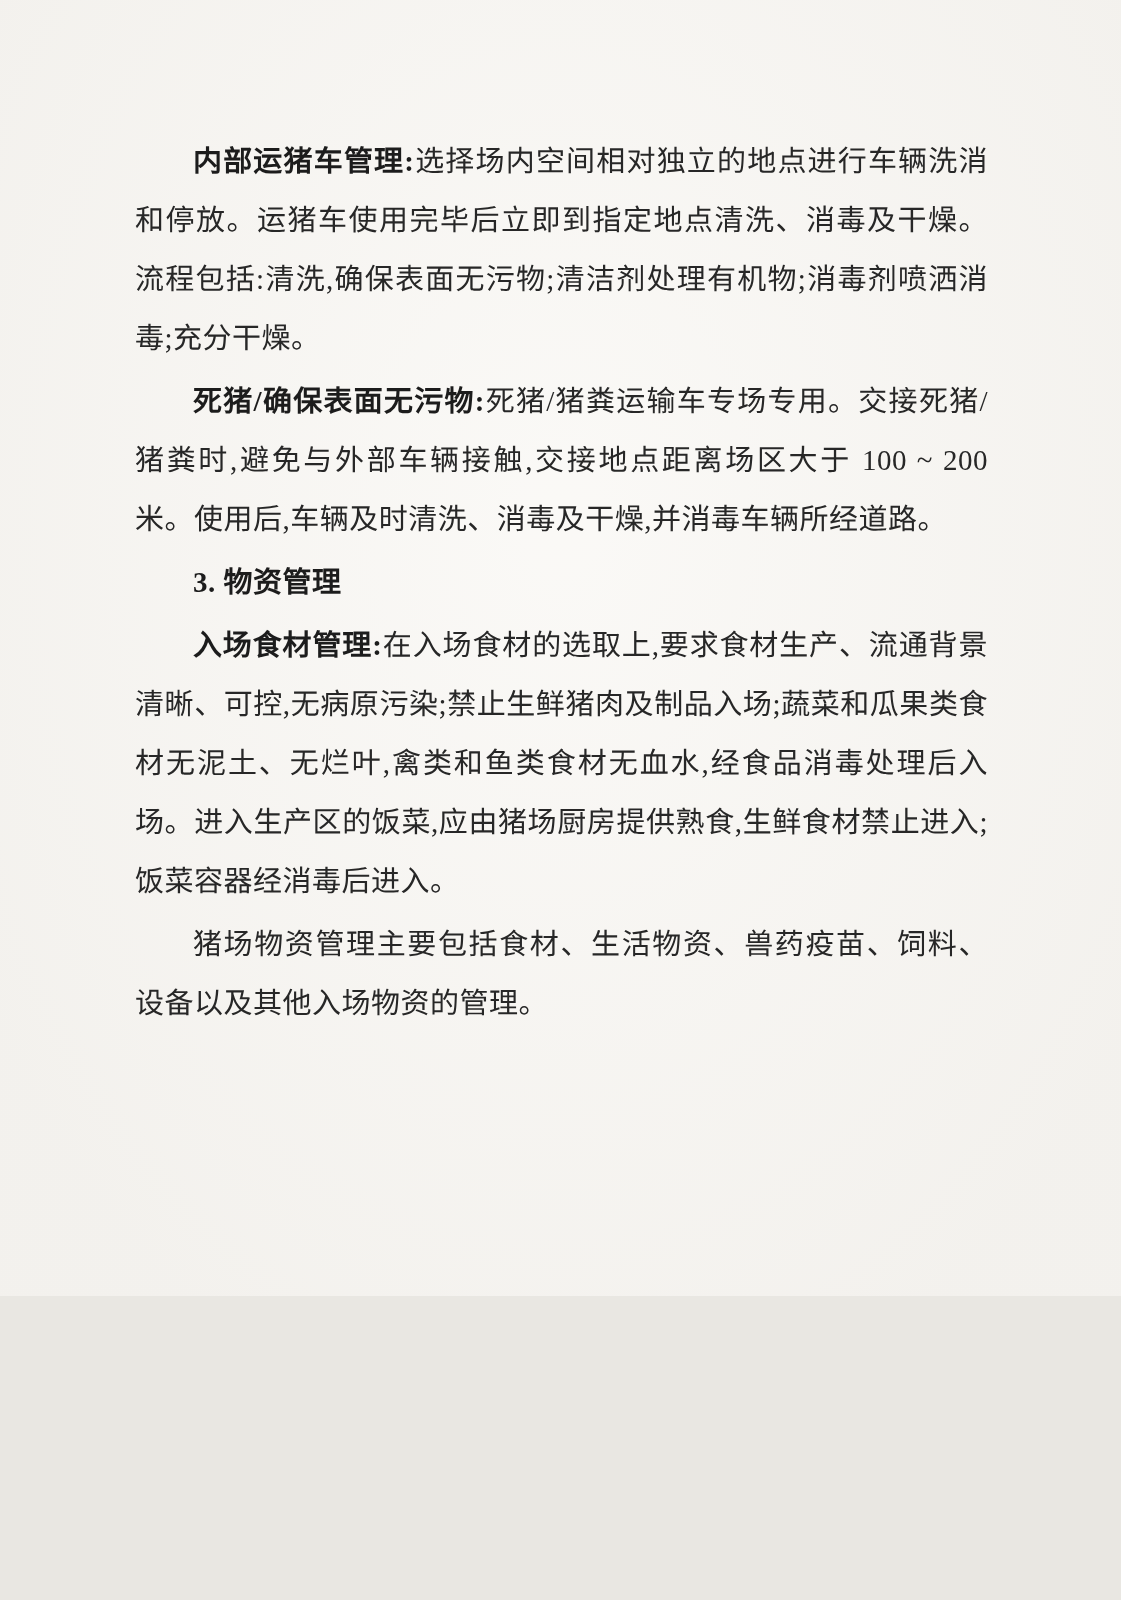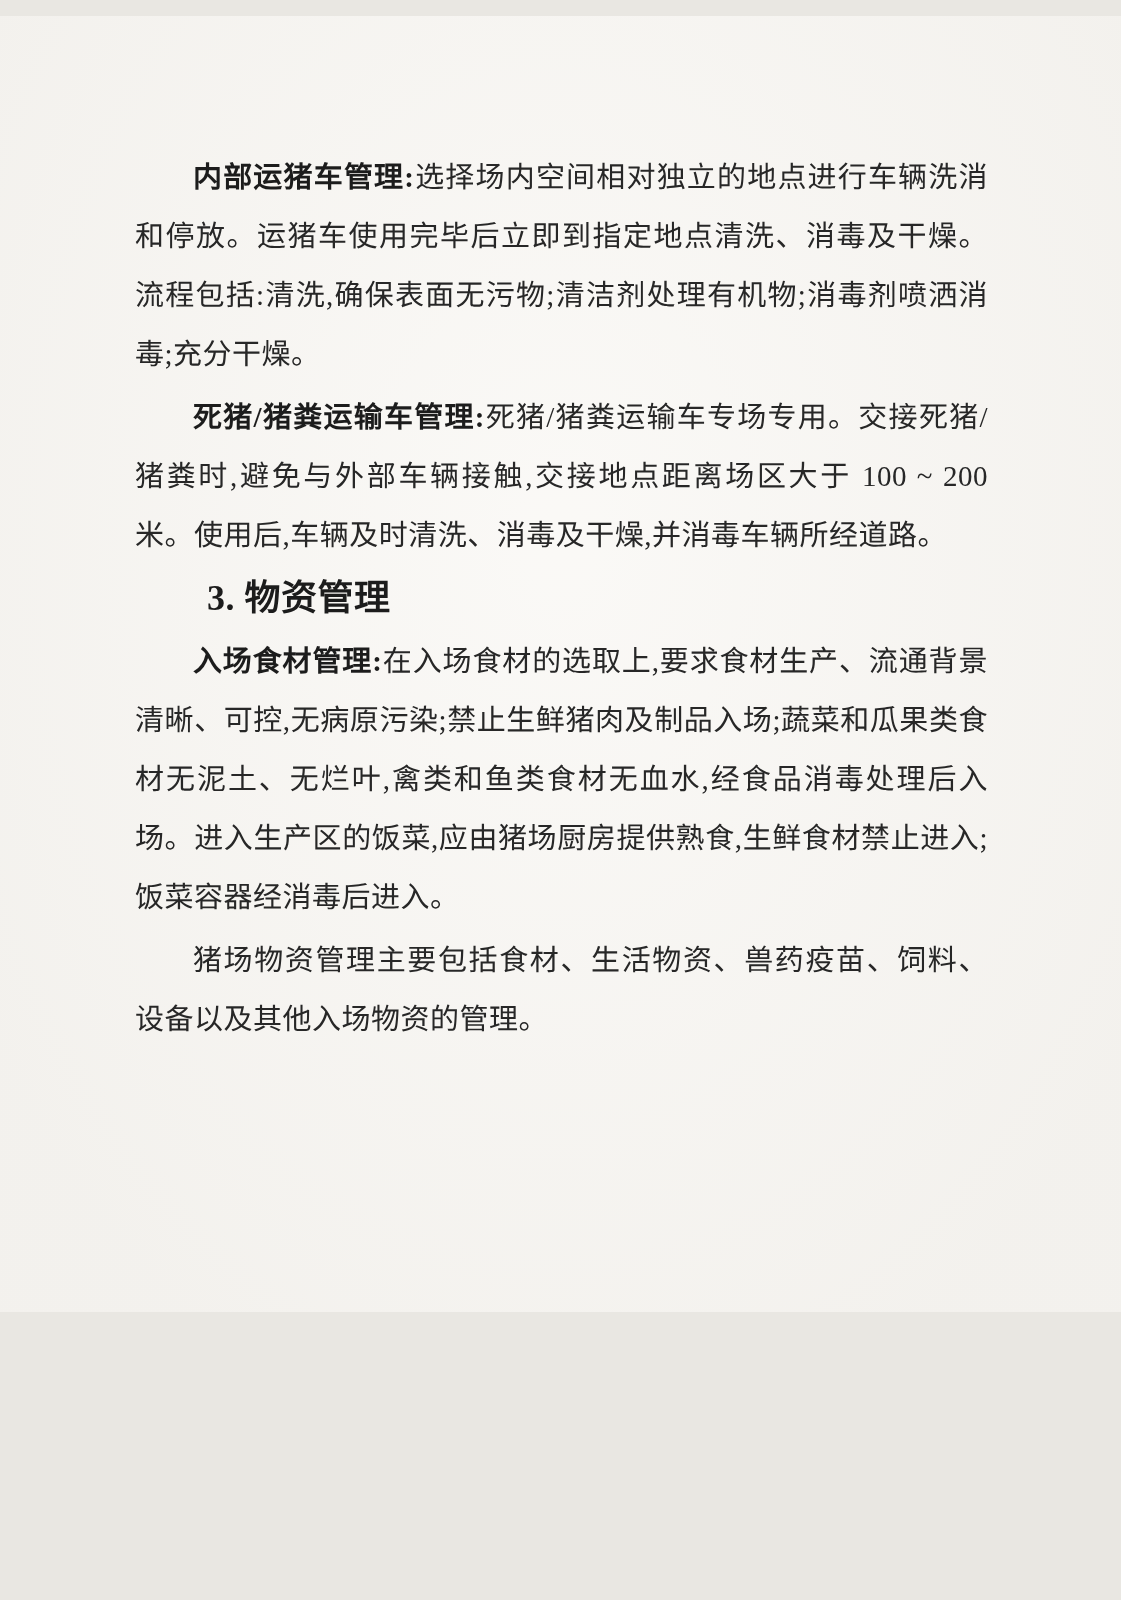--- a/index.html
+++ b/index.html
@@ -5,21 +5,21 @@
   html, body {
     margin: 0;
     padding: 0;
     background: #e9e7e2;
     font-family: "Liberation Serif", "DejaVu Serif", serif;
   }
   .page {
     position: relative;
     width: 1121px;
     height: 1296px;
-    margin: 16px auto;
+    margin: 0 auto;
     background:
       radial-gradient(ellipse at 50% 40%, rgba(255,255,255,0.35), rgba(0,0,0,0.02) 85%),
       #f8f6f2;
     overflow: hidden;
     color: #262626;
   }
   .content {
     position: absolute;
     left: 135px;
     top: 132px;
@@ -35,21 +35,21 @@
     letter-spacing: 0.5px;
     word-break: break-all;
     color: #272727;
   }
   .para .lead {
     font-weight: bold;
     color: #1c1c1c;
   }
   .section-heading {
     margin: 0 0 4px 0;
-    font-size: 36px;
+    font-size: 29px;
     line-height: 59px;
     font-weight: bold;
     text-indent: 2em;
     letter-spacing: 0.5px;
     color: #1c1c1c;
   }
   .page-footer {
     position: absolute;
     left: 858px;
     top: 1388px;
@@ -61,21 +61,21 @@
   }
 </style>
 </head>
 <body>
 
 <div class="page">
   <div class="content">
 
     <p class="para"><span class="lead">内部运猪车管理:</span><span>选择场内空间相对独立的地点进行车辆洗消和停放。运猪车使用完毕后立即到指定地点清洗、消毒及干燥。流程包括:清洗,确保表面无污物;清洁剂处理有机物;消毒剂喷洒消毒;充分干燥。</span></p>
 
-    <p class="para"><span class="lead">死猪/猪粪运输车管理:</span><span>死猪/猪粪运输车专场专用。交接死猪/猪粪时,避免与外部车辆接触,交接地点距离场区大于 100 ~ 200 米。使用后,车辆及时清洗、消毒及干燥,并消毒车辆所经道路。</span></p>
+    <p class="para"><span class="lead">死猪/确保表面无污物:</span><span>死猪/猪粪运输车专场专用。交接死猪/猪粪时,避免与外部车辆接触,交接地点距离场区大于 100 ~ 200 米。使用后,车辆及时清洗、消毒及干燥,并消毒车辆所经道路。</span></p>
 
     <h3 class="section-heading">3. 物资管理</h3>
 
     <p class="para"><span class="lead">入场食材管理:</span><span>在入场食材的选取上,要求食材生产、流通背景清晰、可控,无病原污染;禁止生鲜猪肉及制品入场;蔬菜和瓜果类食材无泥土、无烂叶,禽类和鱼类食材无血水,经食品消毒处理后入场。进入生产区的饭菜,应由猪场厨房提供熟食,生鲜食材禁止进入;饭菜容器经消毒后进入。</span></p>
 
     <p class="para"><span>猪场物资管理主要包括食材、生活物资、兽药疫苗、饲料、设备以及其他入场物资的管理。</span></p>
 
 
   </div>
 

